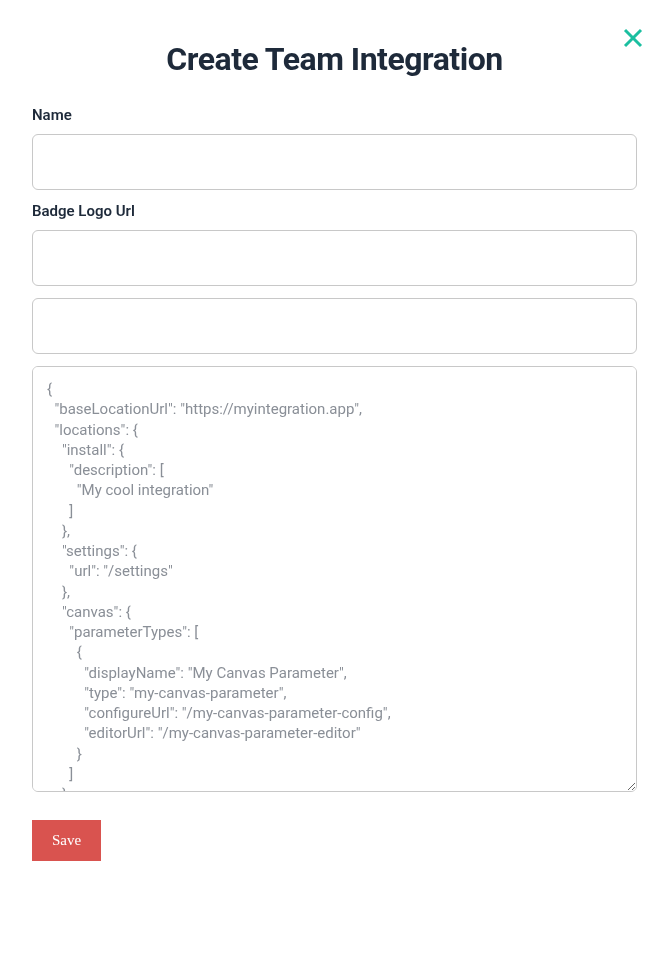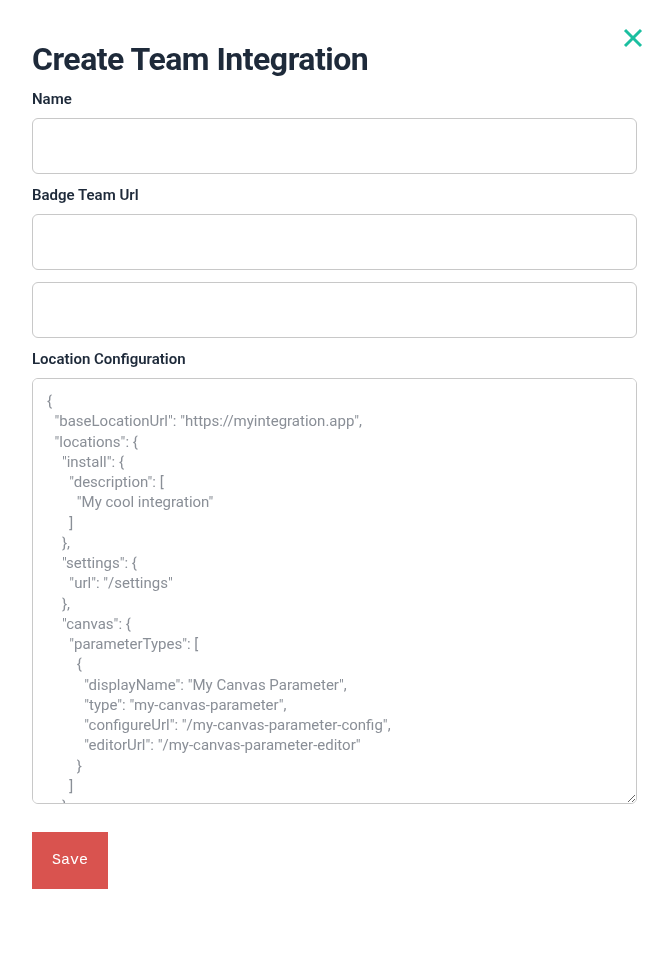--- a/index.html
+++ b/index.html
@@ -31,22 +31,23 @@
       width: 24px;
       height: 24px;
       stroke: #1bbfa0;
       stroke-width: 3;
     }
     .title {
       font-size: 32px;
       font-weight: 700;
       color: #1e2a3a;
       margin-top: 16px;
-      margin-bottom: 12px;
+      margin-bottom: 28px;
       letter-spacing: -0.5px;
+      text-align: center;
     }
     .field-group {
       margin-bottom: 12px;
     }
     .field-label {
       font-size: 15px;
       font-weight: 600;
       color: #1e2a3a;
       margin-bottom: 10px;
       display: block;
@@ -75,26 +76,26 @@
       resize: both;
       color: #8a8f97;
       line-height: 1.35;
       white-space: pre;
       overflow: auto;
     }
     .save-btn {
       background: #d9534f;
       color: #ffffff;
       border: none;
-      padding: 20px 20px;
+      padding: 12px 20px;
       font-size: 15px;
       font-weight: 500;
       cursor: pointer;
       margin-top: 12px;
-      font-family: Liberation Mono, monospace;
+      font-family: Liberation Serif, serif;
     }
   </style>
 </head>
 <body>
 
 
 
 <div class="close-btn">
   <svg viewBox="0 0 24 24" fill="none">
     <line x1="4" y1="4" x2="20" y2="20"></line>
@@ -103,30 +104,29 @@
 </div>
 
 <h1 class="title">Create Team Integration</h1>
 
 <div class="field-group">
   <label class="field-label">Name</label>
   <input type="text" class="text-input" value="" style="">
 </div>
 
 <div class="field-group">
-  <label class="field-label">Badge Team Url</label>
+  <label class="field-label">Badge Logo Url</label>
   <input type="text" class="text-input" value="" style="">
 </div>
 
 <div class="field-group">
   <input type="text" class="text-input" value="" style="">
 </div>
 
 <div class="field-group">
-  <label class="field-label">Location Configuration</label>
   <textarea class="textarea-input" style="">{
   "baseLocationUrl": "https://myintegration.app",
   "locations": {
     "install": {
       "description": [
         "My cool integration"
       ]
     },
     "settings": {
       "url": "/settings"

